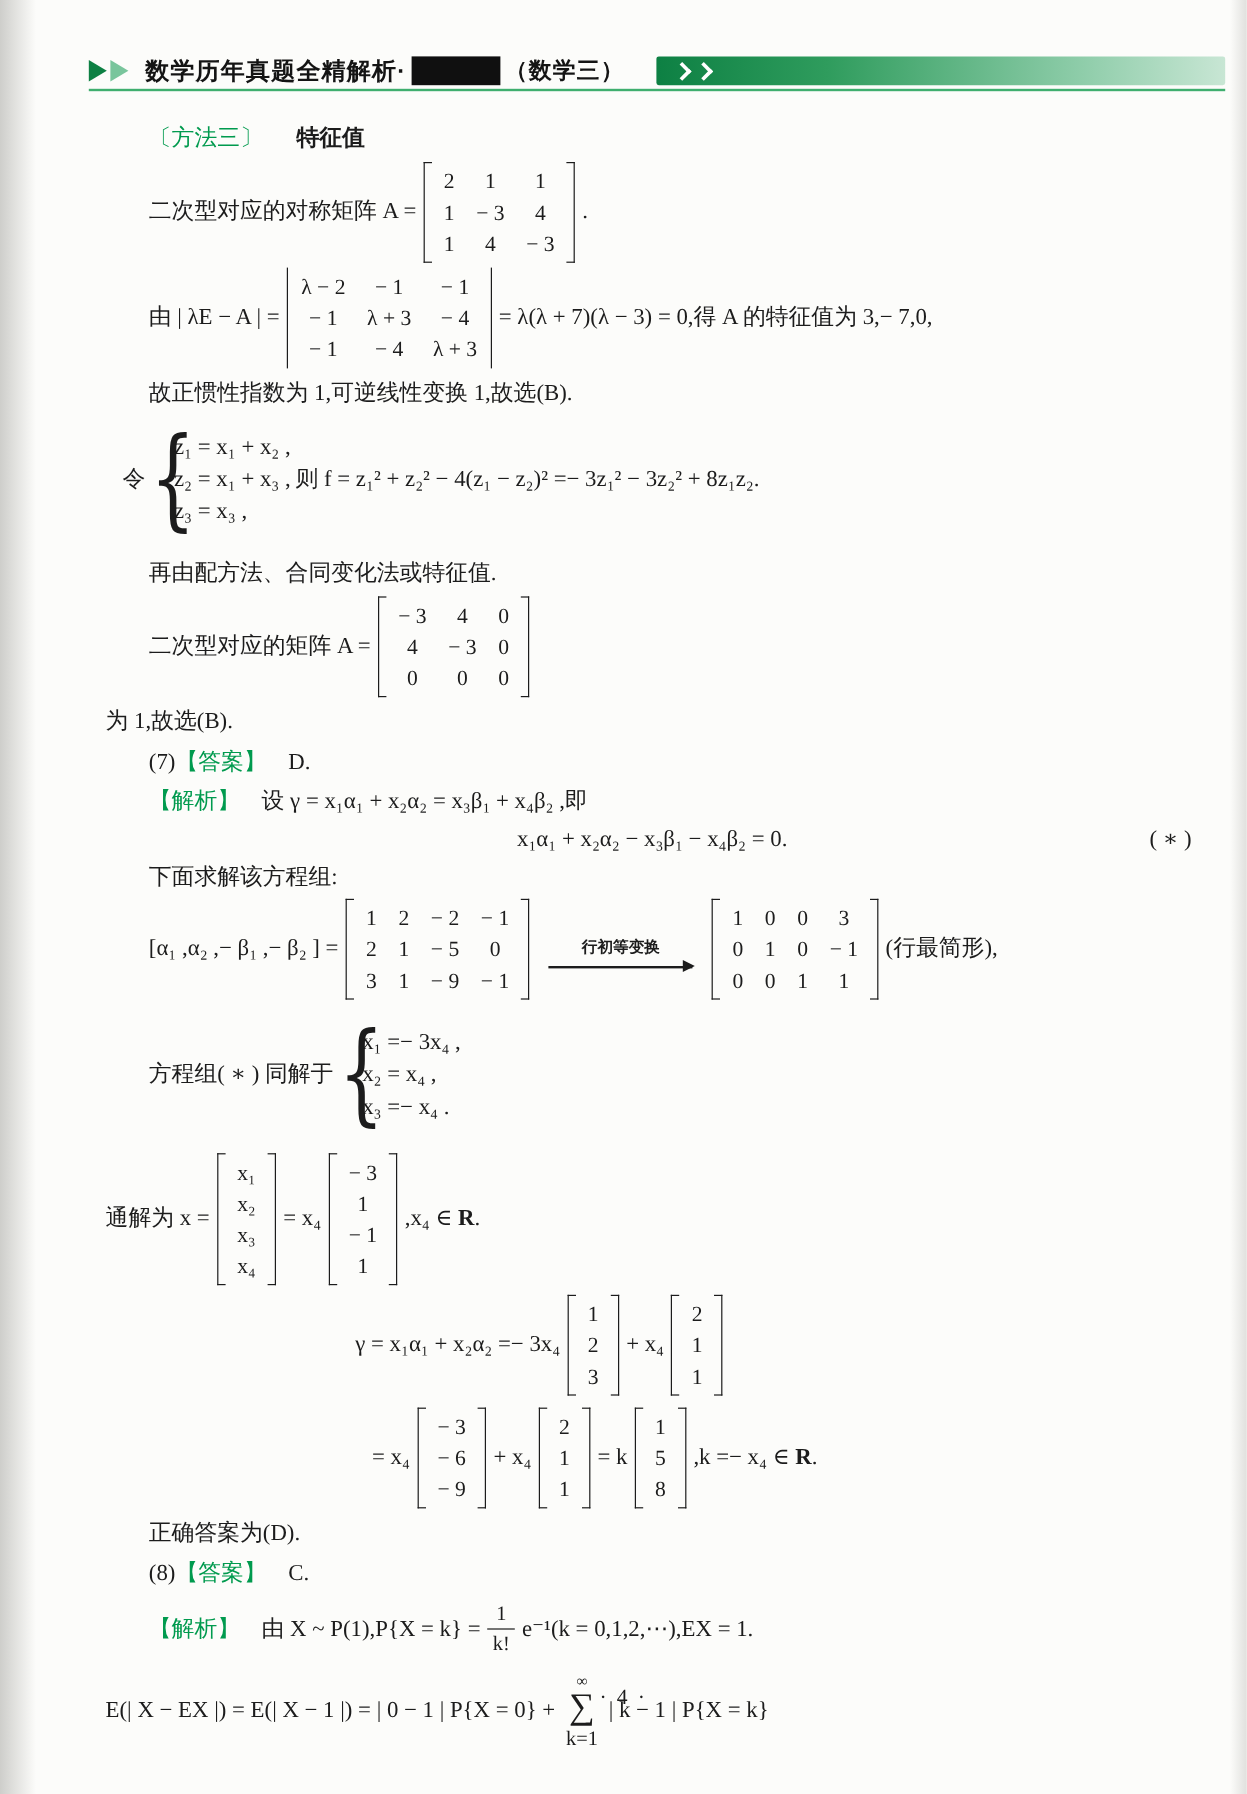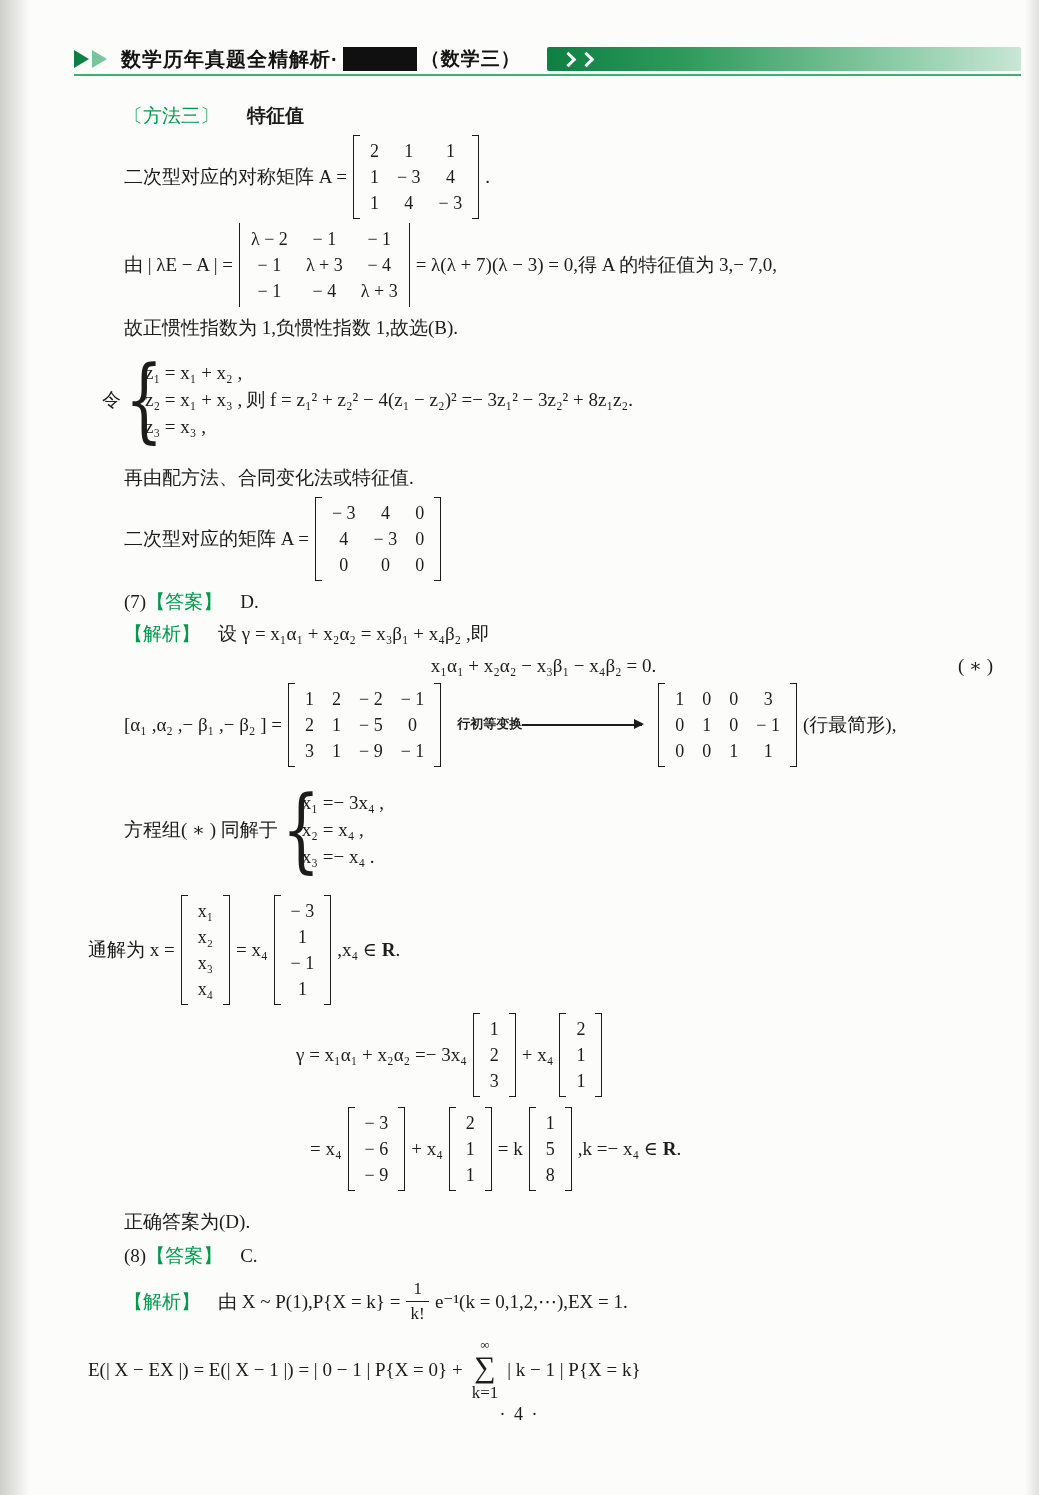--- a/index.html
+++ b/index.html
@@ -53,21 +53,21 @@
 
   
   .cases { display:inline-flex; align-items:center; margin:16px 4px; }
   .brace { display:inline-block; width:18px; overflow:visible; color:#1c1c1c;
     font-family:"DejaVu Serif",serif; font-weight:300; }
   .brace::before { content:"{"; display:inline-block; font-size:92px; line-height:72px; transform:scaleX(.65); transform-origin:left center; }
   .cases-body { display:inline-flex; flex-direction:column; gap:3px; padding-left:2px; }
   .cases-line { line-height:24px; white-space:pre; }
 
   
-  .arrowgrp { display:inline-flex; align-items:center; margin:0 10px; }
+  .arrowgrp { display:inline-flex; flex-direction:column; align-items:center; margin:0 10px; }
   .arrow-label { font-size:13px; font-weight:bold; font-family:"Liberation Sans","DejaVu Sans",sans-serif; margin-bottom:3px; }
   .arrow-shaft { width:120px; height:2px; background:#1c1c1c; position:relative; }
   .arrow-shaft::after { content:""; position:absolute; right:-2px; top:-4.6px;
     border-left:10px solid #1c1c1c; border-top:5.5px solid transparent; border-bottom:5.5px solid transparent; }
 
   
   .frac { display:inline-flex; flex-direction:column; align-items:center; margin:0 6px; font-size:17px; }
   .frac .num { border-bottom:1.7px solid #1c1c1c; padding:0 7px 2px; line-height:20px; }
   .frac .den { padding-top:2px; line-height:20px; }
 
@@ -118,21 +118,21 @@
     <div class="ln indent" style="margin-top:4px">
       <span>由 | λE − A | =</span>
       <span class="mat det">
         <span class="br l"></span>
         <span class="mat-body" style="grid-template-columns: repeat(3, auto);"><span class="mat-cell">λ − 2</span><span class="mat-cell">− 1</span><span class="mat-cell">− 1</span><span class="mat-cell">− 1</span><span class="mat-cell">λ + 3</span><span class="mat-cell">− 4</span><span class="mat-cell">− 1</span><span class="mat-cell">− 4</span><span class="mat-cell">λ + 3</span></span><span class="br r"></span>
       </span>
       <span>= λ(λ + 7)(λ − 3) = 0,得 A 的特征值为 3,− 7,0,</span>
     </div>
 
     <div class="ln indent" style="margin-top:8px">
-      <span>故正惯性指数为 1,负惯性指数 1,故选(B).</span>
+      <span>故正惯性指数为 1,可逆线性变换 1,故选(B).</span>
     </div>
 
 
     <div class="ln" style="margin-top:4px; margin-left:14px">
       <span>令</span>
       <span class="cases">
         <span class="brace"></span>
         <span class="cases-body"><span class="cases-line">z₁ = x₁ + x₂ ,</span><span class="cases-line">z₂ = x₁ + x₃ ,</span><span class="cases-line">z₃ = x₃ ,</span></span>
       </span>
       <span>则 f = z₁² + z₂² − 4(z₁ − z₂)² =− 3z₁² − 3z₂² + 8z₁z₂.</span>
@@ -143,37 +143,43 @@
     </div>
 
     <div class="ln indent" style="margin-top:6px">
       <span>二次型对应的矩阵 A =</span>
       <span class="mat">
         <span class="br l"></span>
         <span class="mat-body" style="grid-template-columns: repeat(3, auto);"><span class="mat-cell">− 3</span><span class="mat-cell">4</span><span class="mat-cell">0</span><span class="mat-cell">4</span><span class="mat-cell">− 3</span><span class="mat-cell">0</span><span class="mat-cell">0</span><span class="mat-cell">0</span><span class="mat-cell">0</span></span><span class="br r"></span>
       </span>
     </div>
 
+    <div class="ln" style="margin-top:8px">
+      <span>为 1,故选(B).</span>
+    </div>
 
     <div class="ln indent" style="margin-top:8px">
       <span>(7)</span>
       <span class="green">【答案】</span>
       <span class="ml18">D.</span>
     </div>
 
     <div class="ln indent" style="margin-top:6px">
       <span class="green">【解析】</span>
       <span class="ml18">设 γ = x₁α₁ + x₂α₂ = x₃β₁ + x₄β₂ ,即</span>
     </div>
 
     <div class="ln star-line" style="margin-top:6px">
       <span>x₁α₁ + x₂α₂ − x₃β₁ − x₄β₂ = 0.</span>
       <span class="star">( ∗ )</span>
     </div>
 
+    <div class="ln indent" style="margin-top:6px">
+      <span>下面求解该方程组:</span>
+    </div>
 
     <div class="ln indent" style="margin-top:4px">
       <span>[α₁ ,α₂ ,− β₁ ,− β₂ ] =</span>
       <span class="mat">
         <span class="br l"></span>
         <span class="mat-body" style="grid-template-columns: repeat(4, auto);"><span class="mat-cell">1</span><span class="mat-cell">2</span><span class="mat-cell">− 2</span><span class="mat-cell">− 1</span><span class="mat-cell">2</span><span class="mat-cell">1</span><span class="mat-cell">− 5</span><span class="mat-cell">0</span><span class="mat-cell">3</span><span class="mat-cell">1</span><span class="mat-cell">− 9</span><span class="mat-cell">− 1</span></span><span class="br r"></span>
       </span>
       <span class="arrowgrp">
         <span class="arrow-label">行初等变换</span>
         <span class="arrow-shaft"></span>
@@ -236,21 +242,21 @@
       <span>= k</span>
       <span class="mat">
         <span class="br l"></span>
         <span class="mat-body" style="grid-template-columns: repeat(1, auto);"><span class="mat-cell">1</span><span class="mat-cell">5</span><span class="mat-cell">8</span></span><span class="br r"></span>
       </span>
       <span>,k =− x₄ ∈ </span>
       <span class="bold">R</span>
       <span>.</span>
     </div>
 
-    <div class="ln indent" style="margin-top:18px">
+    <div class="ln indent" style="margin-top:8px">
       <span>正确答案为(D).</span>
     </div>
 
     <div class="ln indent" style="margin-top:8px">
       <span>(8)</span>
       <span class="green">【答案】</span>
       <span class="ml18">C.</span>
     </div>
 
     <div class="ln indent" style="margin-top:10px">

